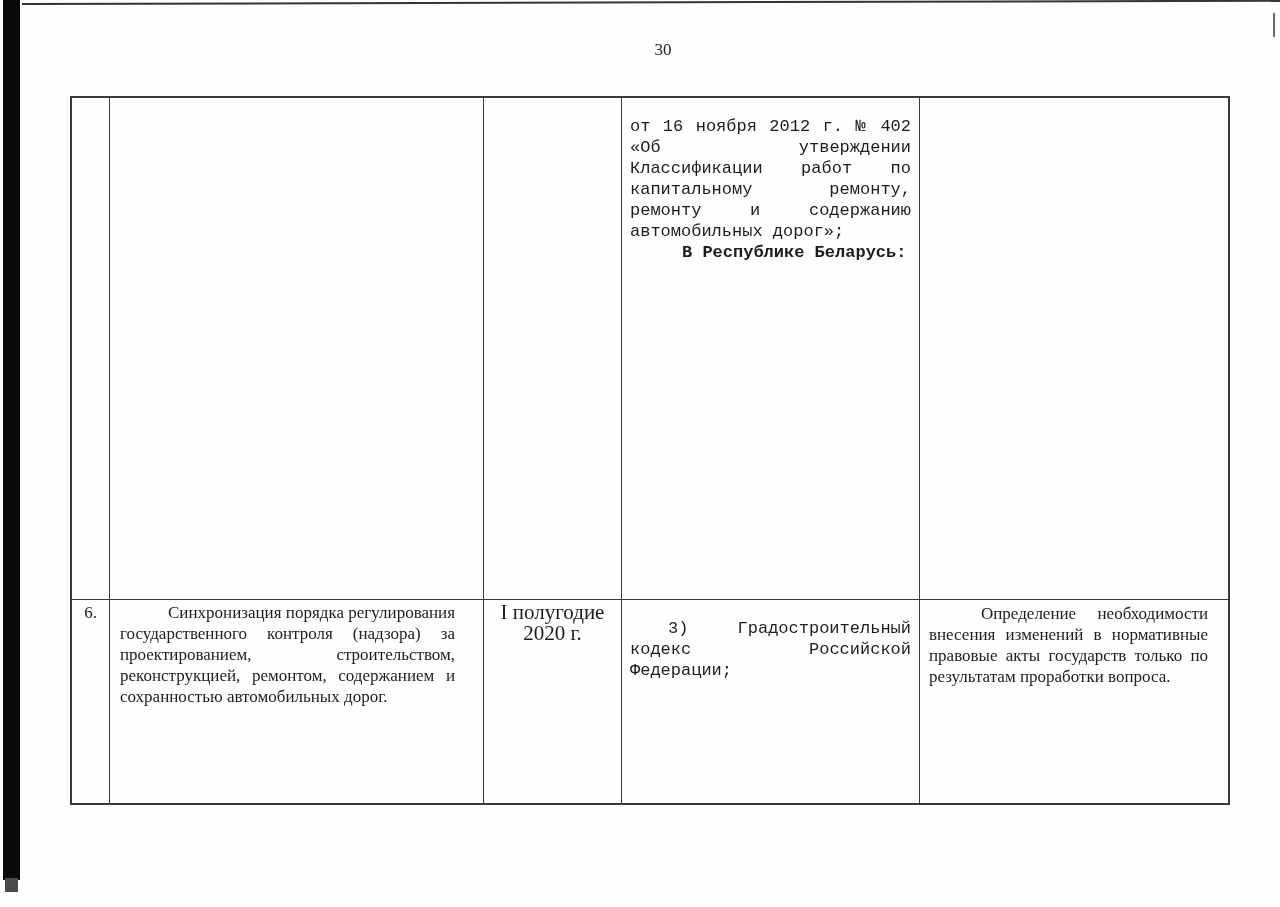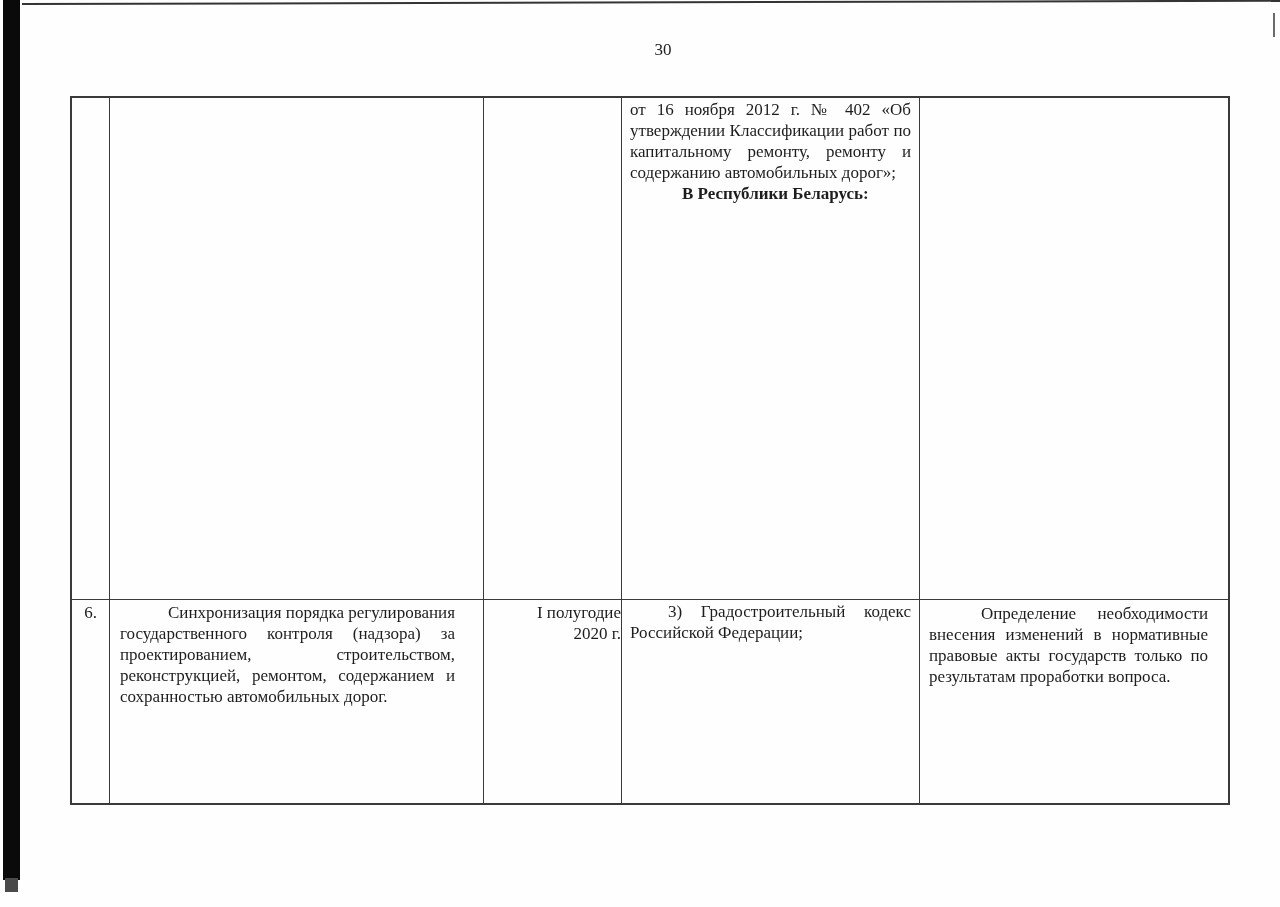--- a/index.html
+++ b/index.html
@@ -68,22 +68,22 @@
   .txt { font-size: 17px; line-height: 21px; text-align: justify; color: #1d1d1d; }
   .txt p { margin: 0; }
   .indent { text-indent: 38px; }
   .indent-md { text-indent: 48px; }
   .indent-lg { text-indent: 52px; }
   .bold { font-weight: bold; }
   .no-indent { text-indent: 0; }
 
   .cell-num  { padding-top: 2px; text-align: center; font-size: 17px; line-height: 21px; }
   .cell-desc { padding: 2px 28px 0 10px; }
-  .cell-period { padding-top: 2px; text-align: right; font-size: 17px; line-height: 21px; }
-  .cell-acts { padding: 1px 8px 0 8px; }
+  .cell-period { padding-top: 2px; text-align: center; font-size: 21px; line-height: 21px; }
+  .cell-acts { padding: 18px 8px 0 8px; font-family: Liberation Mono, monospace; }
   .cell-notes { padding: 3px 20px 0 9px; }
 </style>
 </head>
 <body>
 
 <div class="page">
 
   <div class="black-bar"></div>
   <div class="black-bar-stub"></div>
   <div class="top-edge-line"></div>
@@ -96,21 +96,21 @@
     <div class="cell cell-num"></div>
 
     <div class="cell cell-desc txt">
       <p></p>
     </div>
 
     <div class="cell cell-period"></div>
 
     <div class="cell cell-acts txt">
       <p class="no-indent">от 16 ноября 2012 г. № 402 «Об утверждении Классификации работ по капитальному ремонту, ремонту и содержанию автомобильных дорог»;</p>
-      <p class="indent-lg bold">В Республики Беларусь:</p>
+      <p class="indent-lg bold">В Республике Беларусь:</p>
     </div>
 
     <div class="cell cell-notes txt last-col">
       <p></p>
     </div>
 
     <div class="cell cell-num last-row">6.</div>
 
     <div class="cell cell-desc txt last-row">
       <p class="indent-md">Синхронизация порядка регулирования государственного контроля (надзора) за проектированием, строительством, реконструкцией, ремонтом, содержанием и сохранностью автомобильных дорог.</p>

